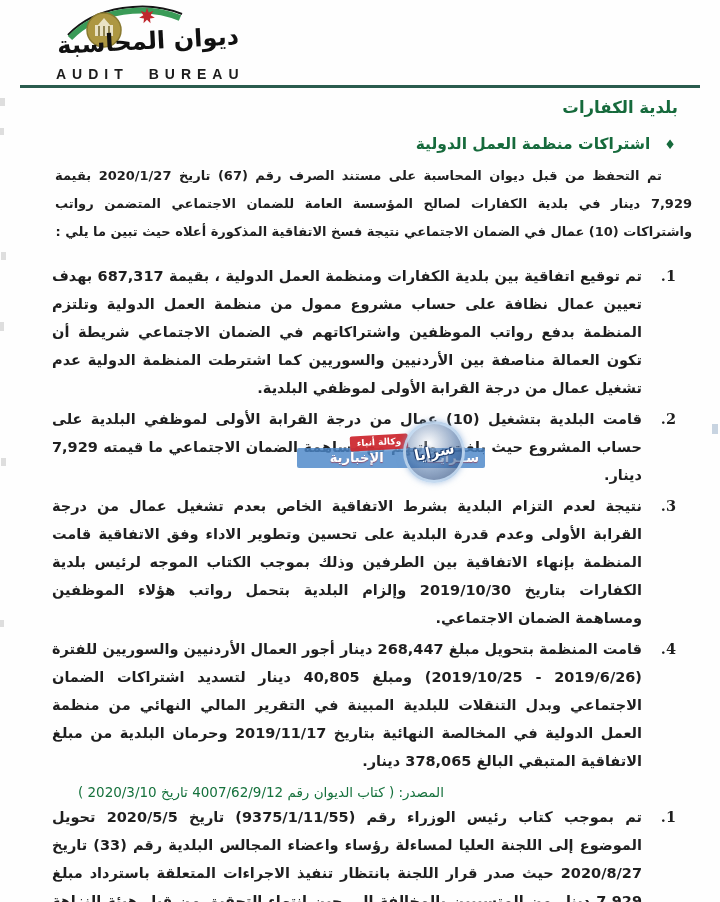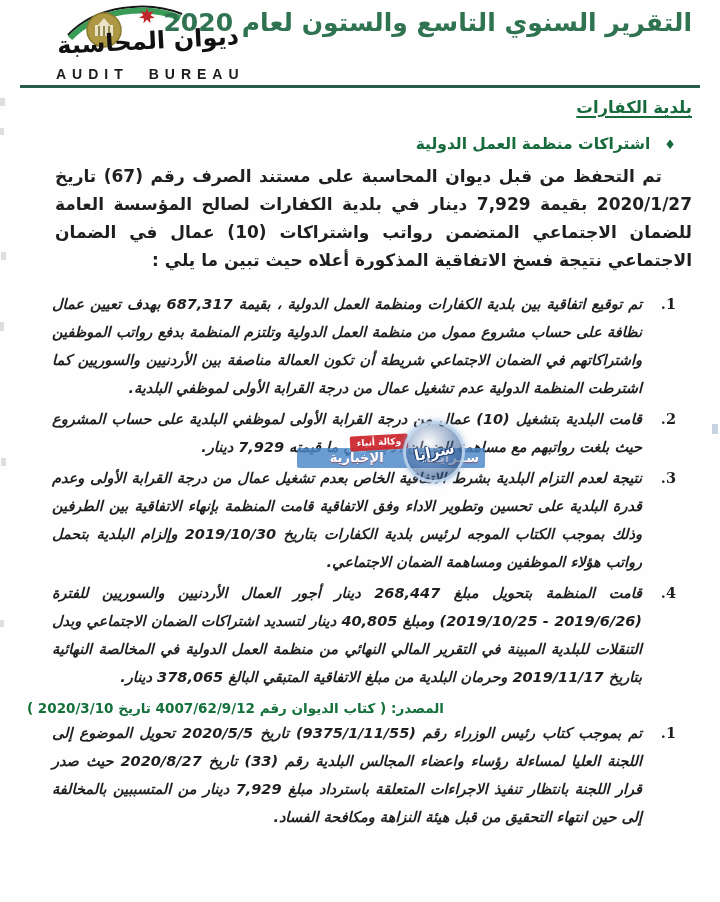--- a/index.html
+++ b/index.html
@@ -23,46 +23,46 @@
     direction:rtl;text-align:right;
     font-size:25px;font-weight:bold;color:#2f7351;
     white-space:nowrap;
   }
   .header-rule{
     position:absolute;left:20px;right:20px;bottom:0;
     height:3px;background:#2a5c4e;
   }
   
   .section-title{
-    direction:rtl;text-align:right;margin:10px 28px 0 0;
+    direction:rtl;text-align:right;margin:10px 42px 0 0;
     font-size:16.5px;font-weight:bold;color:#166a3c;
-    text-decoration:underline;text-decoration-thickness:2px;text-underline-offset:3px;
+    text-decoration-thickness:2px;text-underline-offset:3px;
   }
   .topic{
     direction:rtl;display:flex;align-items:center;gap:14px;
     margin:18px 44px 0 0;color:#166a3c;font-weight:bold;font-size:15.5px;
   }
   .topic .diamond{font-size:13px;line-height:1;}
   .intro{
     direction:rtl;text-align:justify;margin:9px 28px 16px 55px;
-    text-indent:30px;font-size:17px;font-weight:700;line-height:28px;color:#1f1f1f;
+    text-indent:30px;font-size:13px;font-weight:700;line-height:28px;color:#1f1f1f;
   }
   .list{margin-top:3px;}
   .item{
     direction:rtl;display:flex;margin:3px 44px 0 52px;
     font-size:14.5px;font-weight:700;line-height:28px;color:#1f1f1f;
   }
   .item .num{
     flex:0 0 34px;text-align:right;
     font-family:"DejaVu Serif",serif;font-weight:700;
   }
-  .item .txt{flex:1;text-align:justify;font-style:italic;}
+  .item .txt{flex:1;text-align:justify;}
   .source-line{
     direction:rtl;text-align:right;margin:9px 276px 0 55px;
-    font-size:13.5px;font-weight:bold;color:#15713c;white-space:nowrap;
+    font-size:13.5px;font-weight:normal;color:#15713c;white-space:nowrap;
   }
   .action-heading{
     direction:rtl;text-align:right;margin:9px 28px 0 0;
     font-size:15px;font-weight:bold;color:#166a3c;
   }
   
   .watermark{position:absolute;left:0;top:0;width:100%;height:100%;pointer-events:none;}
   .wm-banner{
     position:absolute;left:297px;top:448px;width:188px;height:20px;
     background:rgba(74,134,200,0.82);
@@ -111,21 +111,20 @@
         <line x1="47" y1="23" x2="47" y2="33" stroke="#6b5e22" stroke-width="1.4"></line>
         <line x1="52" y1="23" x2="52" y2="33" stroke="#6b5e22" stroke-width="1.4"></line>
         <line x1="57" y1="23" x2="57" y2="33" stroke="#6b5e22" stroke-width="1.4"></line>
 
         <polygon fill="#c0272d" points="95,5 96.7,9.6 101.3,8 98.7,12.2 102.8,14.8 98,15.4 98.5,20.2 95,16.8 91.5,20.2 92,15.4 87.2,14.8 91.3,12.2 88.7,8 93.4,9.6"></polygon>
 
         <text x="96" y="46" text-anchor="middle" font-size="24" font-weight="bold" fill="#111" transform="rotate(-3 96 38)" textLength="182" lengthAdjust="spacingAndGlyphs">ديوان المحاسبة</text>
       </svg>
       <div class="logo-en">AUDIT BUREAU</div>
     </div>
-    <div class="report-title">التقرير السنوي التاسع والستون لعام 2020</div>
     <div class="header-rule"></div>
   </div>
 
   <div class="section-title">بلدية الكفارات</div>
 
   <div class="topic">
     <span class="diamond">♦</span>
     <span>اشتراكات منظمة العمل الدولية</span>
   </div>
 

